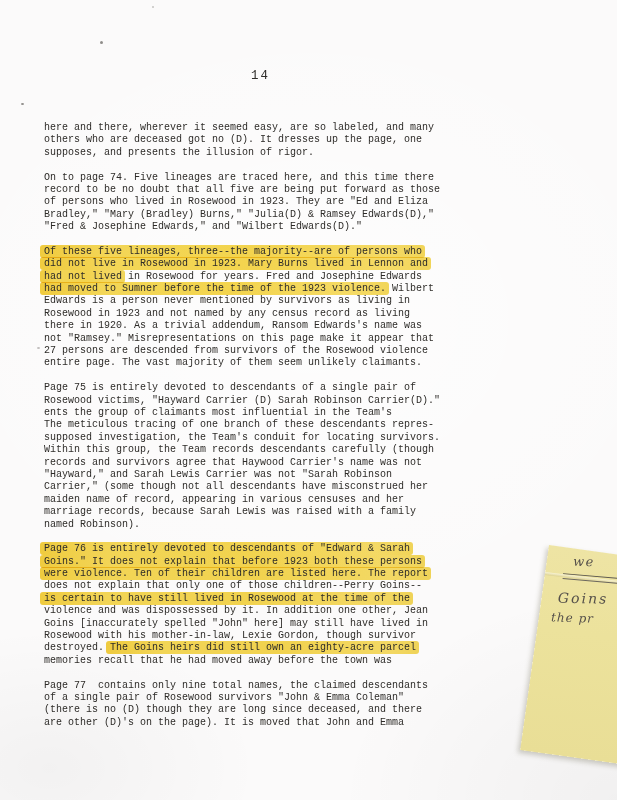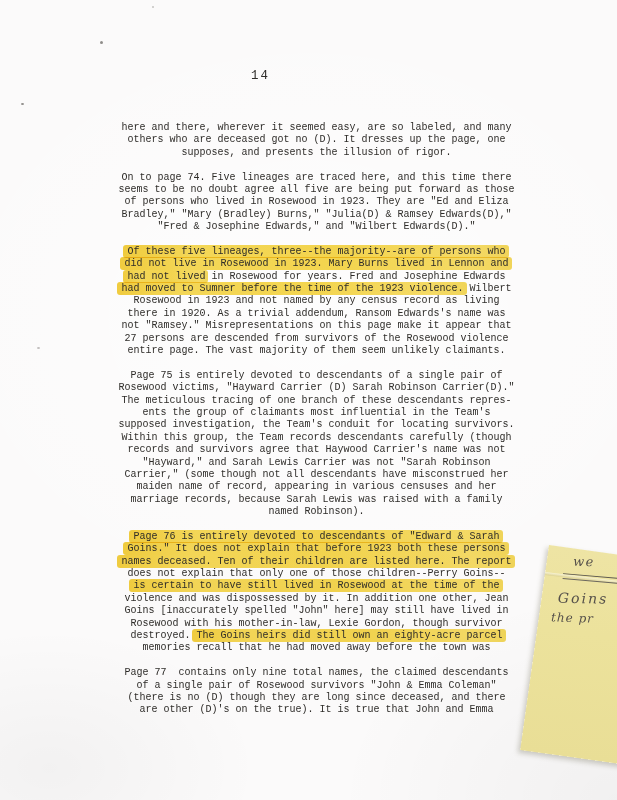--- a/index.html
+++ b/index.html
@@ -5,21 +5,20 @@
   html,body { margin:0; padding:0; background:#e8e8e8; }
   .scan {
     position:relative; width:617px; height:800px; overflow:hidden;
     background:
       radial-gradient(ellipse 300px 200px at 8% 96%, rgba(0,0,0,0.035), transparent 70%),
       radial-gradient(ellipse 400px 300px at 100% 100%, rgba(0,0,0,0.04), transparent 70%),
       radial-gradient(ellipse 500px 400px at 50% 40%, rgba(255,255,255,0.6), transparent 80%),
       #fbfafa;
     font-family:"Liberation Mono","DejaVu Sans Mono",monospace;
     color:#2e2c29;
-    text-align:center;
   }
   .page-number {
     position:absolute; left:251px; top:69px;
     font-size:12.4px; letter-spacing:2px; color:#2e2c29;
   }
   .text-column {
     position:absolute; left:44px; top:122px; width:545px;
     font-size:10px; line-height:12.4px;
   }
   .para { margin:0 0 12.4px 0; }
@@ -65,67 +64,68 @@
   <div class="page-number">14</div>
 
   <div class="text-column" id="text-column">
       <div class="para">
         <div class="line"><span>here and there, wherever it seemed easy, are so labeled, and many</span></div>
         <div class="line"><span>others who are deceased got no (D). It dresses up the page, one</span></div>
         <div class="line"><span>supposes, and presents the illusion of rigor.</span></div>
       </div>
       <div class="para">
         <div class="line"><span>On to page 74. Five lineages are traced here, and this time there</span></div>
-        <div class="line"><span>seems to be no doubt agree all five are being put forward as those</span></div>
+        <div class="line"><span>record to be no doubt that all five are being put forward as those</span></div>
         <div class="line"><span>of persons who lived in Rosewood in 1923. They are "Ed and Eliza</span></div>
         <div class="line"><span>Bradley," "Mary (Bradley) Burns," "Julia(D) &amp; Ramsey Edwards(D),"</span></div>
         <div class="line"><span>"Fred &amp; Josephine Edwards," and "Wilbert Edwards(D)."</span></div>
       </div>
       <div class="para">
         <div class="line"><span class="hl">Of these five lineages, three--the majority--are of persons who</span></div>
         <div class="line"><span class="hl">did not live in Rosewood in 1923. Mary Burns lived in Lennon and</span></div>
         <div class="line"><span class="hl">had not lived</span><span> in Rosewood for years. Fred and Josephine Edwards</span></div>
         <div class="line"><span class="hl">had moved to Sumner before the time of the 1923 violence.</span><span> Wilbert</span></div>
+        <div class="line"><span>Edwards is a person never mentioned by survivors as living in</span></div>
         <div class="line"><span>Rosewood in 1923 and not named by any census record as living</span></div>
         <div class="line"><span>there in 1920. As a trivial addendum, Ransom Edwards's name was</span></div>
         <div class="line"><span>not "Ramsey." Misrepresentations on this page make it appear that</span></div>
         <div class="line"><span>27 persons are descended from survivors of the Rosewood violence</span></div>
         <div class="line"><span>entire page. The vast majority of them seem unlikely claimants.</span></div>
       </div>
       <div class="para">
         <div class="line"><span>Page 75 is entirely devoted to descendants of a single pair of</span></div>
         <div class="line"><span>Rosewood victims, "Hayward Carrier (D) Sarah Robinson Carrier(D)."</span></div>
+        <div class="line"><span>ents the group of claimants most influential in the Team's</span></div>
         <div class="line"><span>The meticulous tracing of one branch of these descendants repres-</span></div>
-        <div class="line"><span>ents the group of claimants most influential in the Team's</span></div>
         <div class="line"><span>supposed investigation, the Team's conduit for locating survivors.</span></div>
         <div class="line"><span>Within this group, the Team records descendants carefully (though</span></div>
         <div class="line"><span>records and survivors agree that Haywood Carrier's name was not</span></div>
         <div class="line"><span>"Hayward," and Sarah Lewis Carrier was not "Sarah Robinson</span></div>
         <div class="line"><span>Carrier," (some though not all descendants have misconstrued her</span></div>
         <div class="line"><span>maiden name of record, appearing in various censuses and her</span></div>
         <div class="line"><span>marriage records, because Sarah Lewis was raised with a family</span></div>
         <div class="line"><span>named Robinson).</span></div>
       </div>
       <div class="para">
         <div class="line"><span class="hl">Page 76 is entirely devoted to descendants of "Edward &amp; Sarah</span></div>
         <div class="line"><span class="hl">Goins." It does not explain that before 1923 both these persons</span></div>
-        <div class="line"><span class="hl">names deceased. Ten of their children are listed here. The report</span></div>
+        <div class="line"><span class="hl">were violence. Ten of their children are listed here. The report</span></div>
         <div class="line"><span>does not explain that only one of those children--Perry Goins--</span></div>
         <div class="line"><span class="hl">is certain to have still lived in Rosewood at the time of the</span></div>
         <div class="line"><span>violence and was dispossessed by it. In addition one other, Jean</span></div>
         <div class="line"><span>Goins [inaccurately spelled "John" here] may still have lived in</span></div>
         <div class="line"><span>Rosewood with his mother-in-law, Lexie Gordon, though survivor</span></div>
         <div class="line"><span>destroyed. </span><span class="hl">The Goins heirs did still own an eighty-acre parcel</span></div>
         <div class="line"><span>memories recall that he had moved away before the town was</span></div>
       </div>
       <div class="para">
         <div class="line"><span>Page 77  contains only nine total names, the claimed descendants</span></div>
         <div class="line"><span>of a single pair of Rosewood survivors "John &amp; Emma Coleman"</span></div>
         <div class="line"><span>(there is no (D) though they are long since deceased, and there</span></div>
-        <div class="line"><span>are other (D)'s on the true). It is true that John and Emma</span></div>
+        <div class="line"><span>are other (D)'s on the page). It is moved that John and Emma</span></div>
       </div>
     </div>
 
   <div class="speck" style="left:100px; top:41px; width:3px; height:3px;"></div>
   <div class="speck" style="left:21px; top:103px; width:3px; height:2px;"></div>
   <div class="speck" style="left:152px; top:6px; width:2px; height:2px; opacity:0.5;"></div>
   <div class="speck" style="left:37px; top:347px; width:3px; height:2px; opacity:0.55;"></div>
 
   <div class="sticky-note">
     <div class="note-crease"></div>

